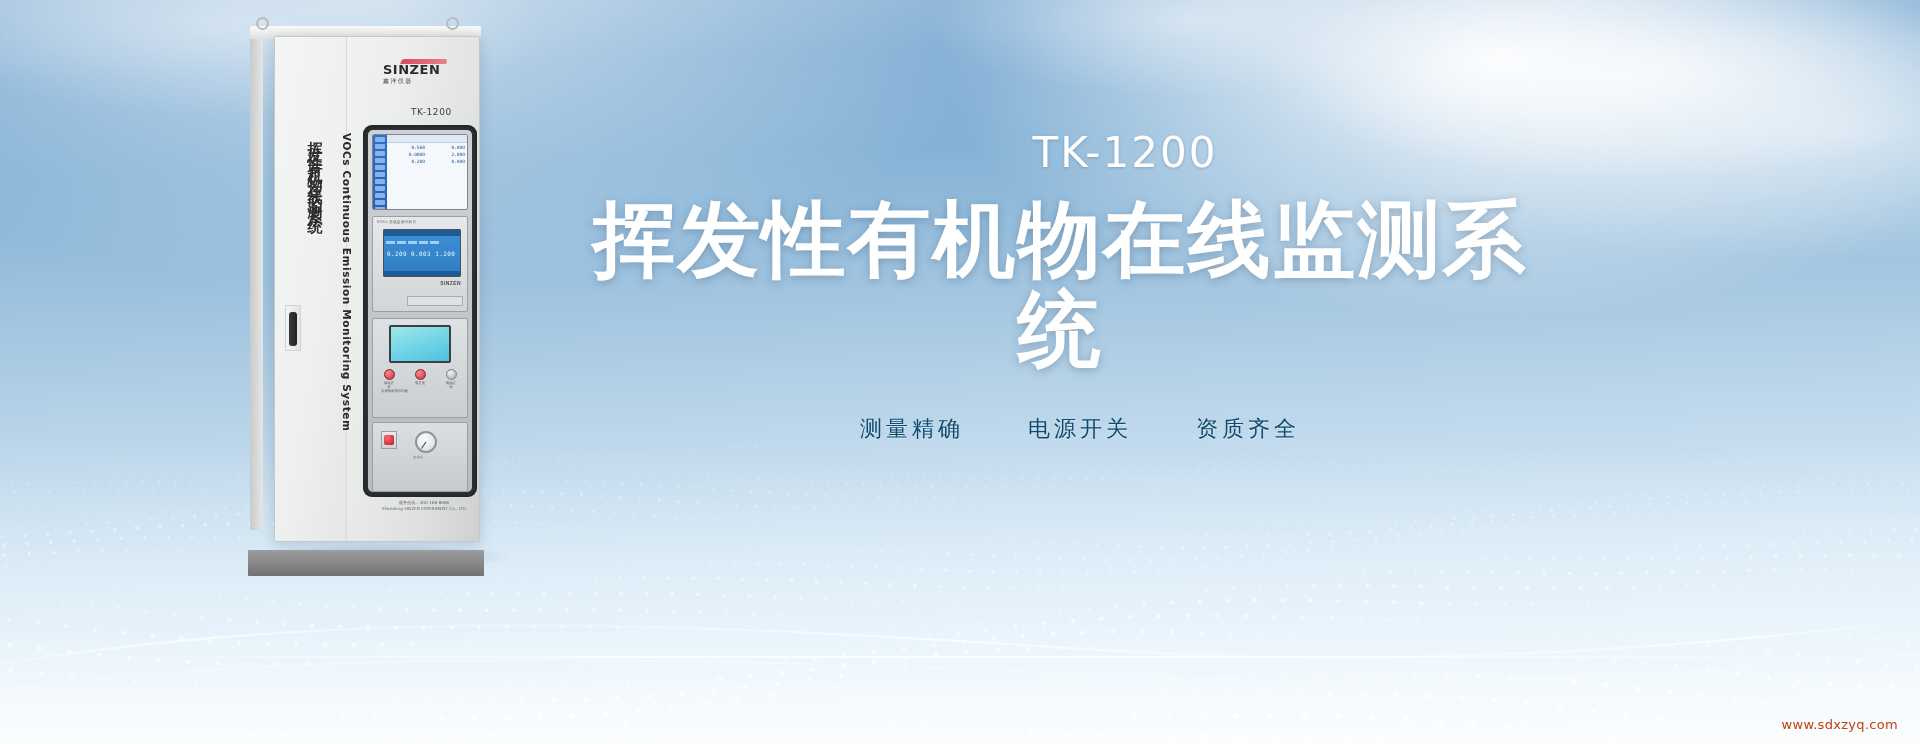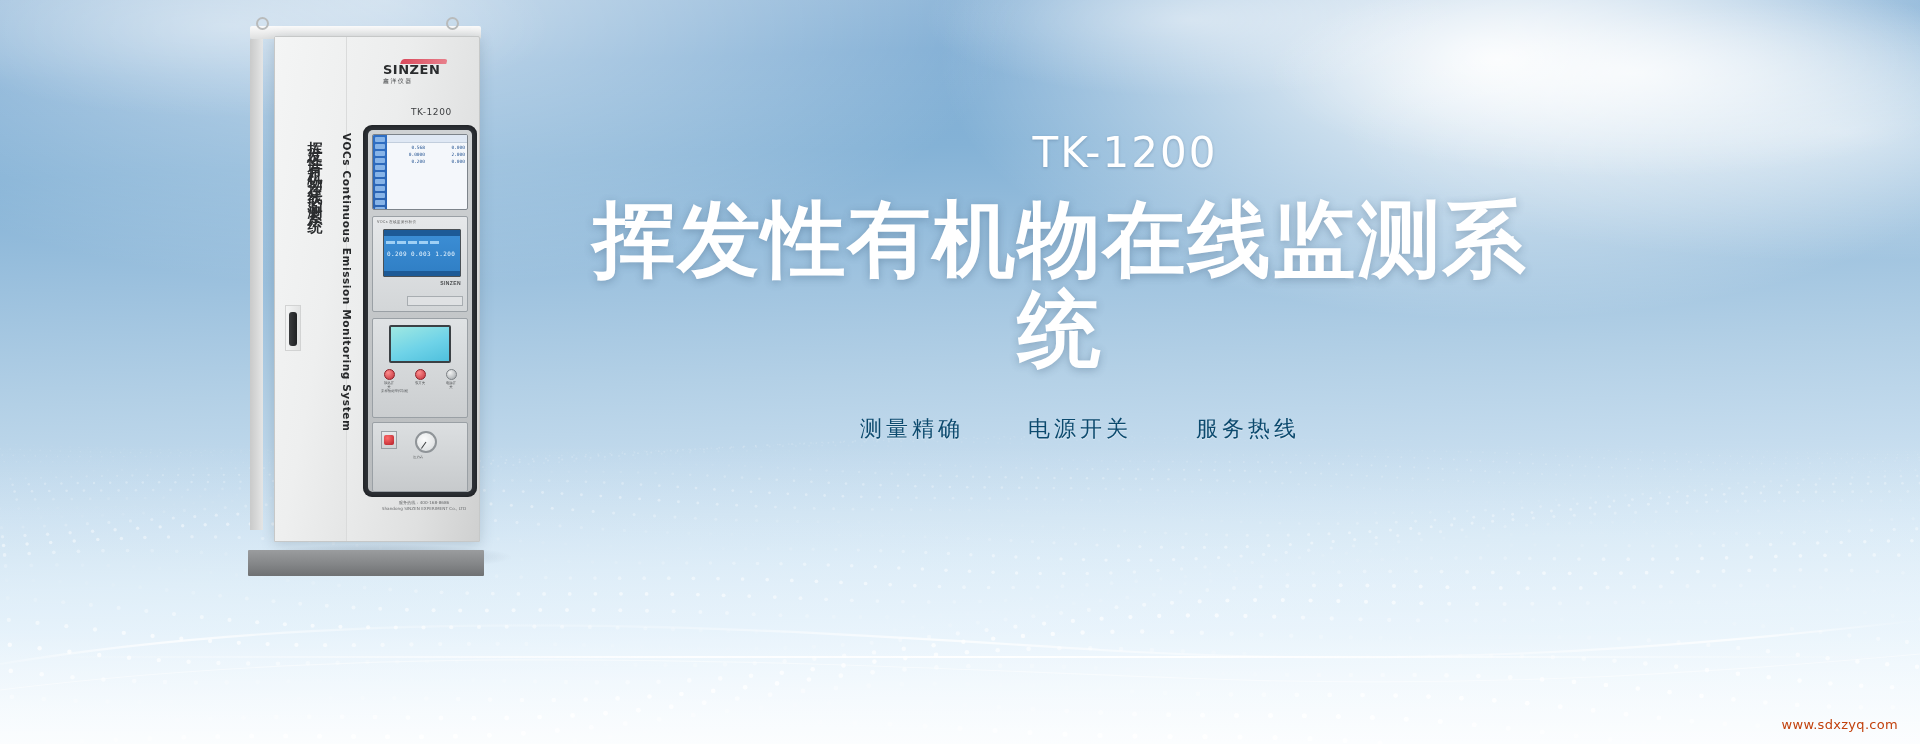--- a/index.html
+++ b/index.html
@@ -3083,18 +3083,18 @@
 
     <div class="cab-base"></div>
   </div>
 
   <div class="copy">
     <div class="model">TK-1200</div>
     <div class="headline">挥发性有机物在线监测系统</div>
     <div class="features">
       <div class="feature">测量精确</div>
       <div class="feature">电源开关</div>
-      <div class="feature">服务热线</div>
+      <div class="feature">资质齐全</div>
     </div>
   </div>
 
   <div class="watermark">www.sdxzyq.com</div>
 </div>
 
 </body></html>

